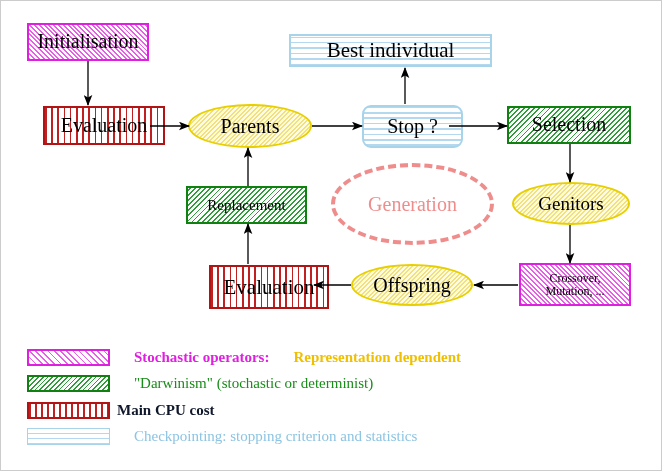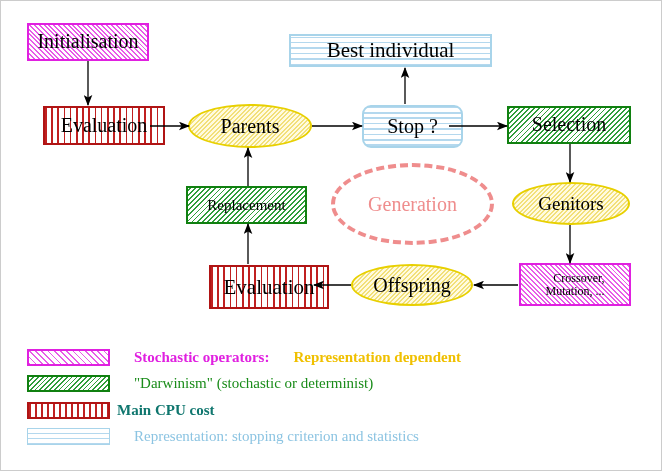--- a/index.html
+++ b/index.html
@@ -41,21 +41,20 @@
 
   
   
   .fill-magenta {
     border: 2px solid #e020e0;
     background-color: #ffffff;
     background-image: repeating-linear-gradient(
         45deg,
         #e85ce8 0px, #e85ce8 1.4px,
         #ffffff 1.4px, #ffffff 3.4px);
-    text-align: right;
   }
   
   .fill-green {
     border: 2px solid #108010;
     background-color: #ffffff;
     background-image: repeating-linear-gradient(
         -45deg,
         #2f9e3a 0px, #2f9e3a 1.3px,
         #ffffff 1.3px, #ffffff 3.6px);
     align-items: center;
@@ -188,21 +187,21 @@
   .legend-text {
     margin-left: 24px;
     font-family: "Liberation Serif", "DejaVu Serif", serif;
     font-size: 15px;
     white-space: nowrap;
   }
   .legend-text.bold { font-weight: bold; }
   .lt-magenta { color: #e020e0; }
   .lt-gold    { color: #f0c000; }
   .lt-green   { color: #1a8c1a; }
-  .lt-red     { color: #0f766e; margin-left: 7px; }
+  .lt-red     { color: #0f172a; margin-left: 7px; }
   .lt-blue    { color: #8cc4e2; }
 
   #legend-row-1 { top: 10px; }
   #legend-row-2 { top: 36px; }
   #legend-row-3 { top: 63px; }
   #legend-row-4 { top: 89px; }
 </style>
 </head>
 <body>
 
@@ -300,17 +299,17 @@
       <span class="legend-text lt-green">"Darwinism" (stochastic or determinist)</span>
     </div>
 
     <div class="legend-row" id="legend-row-3">
       <span class="legend-swatch sw-red"></span>
       <span class="legend-text bold lt-red">Main CPU cost</span>
     </div>
 
     <div class="legend-row" id="legend-row-4">
       <span class="legend-swatch sw-blue"></span>
-      <span class="legend-text lt-blue">Representation: stopping criterion and statistics</span>
+      <span class="legend-text lt-blue">Checkpointing: stopping criterion and statistics</span>
     </div>
 
   </div>
 </div>
 
 </body></html>

